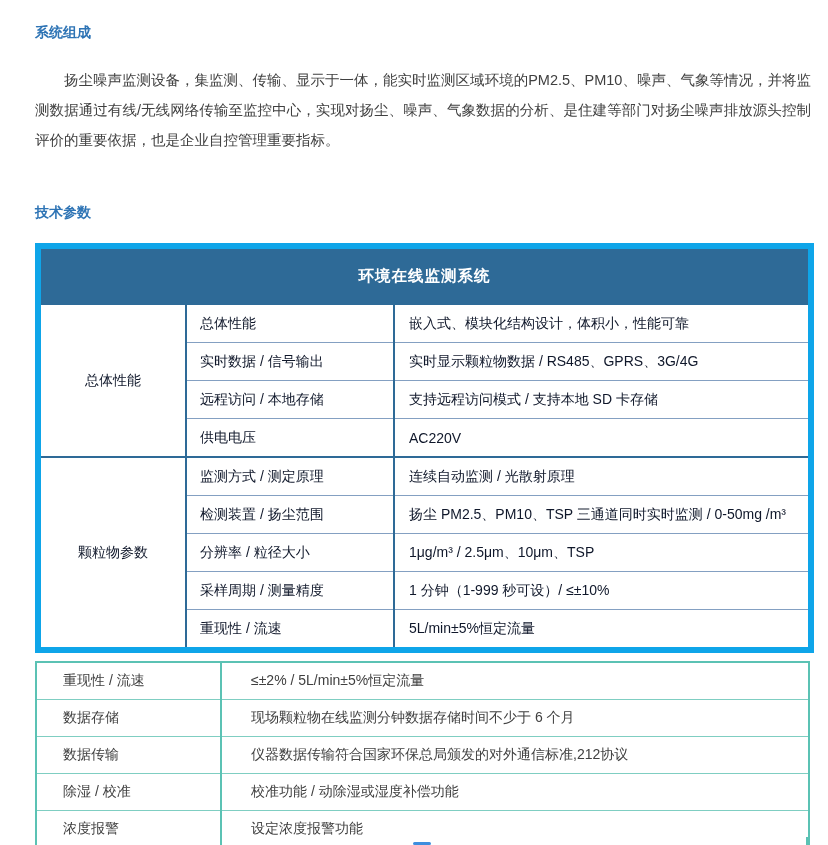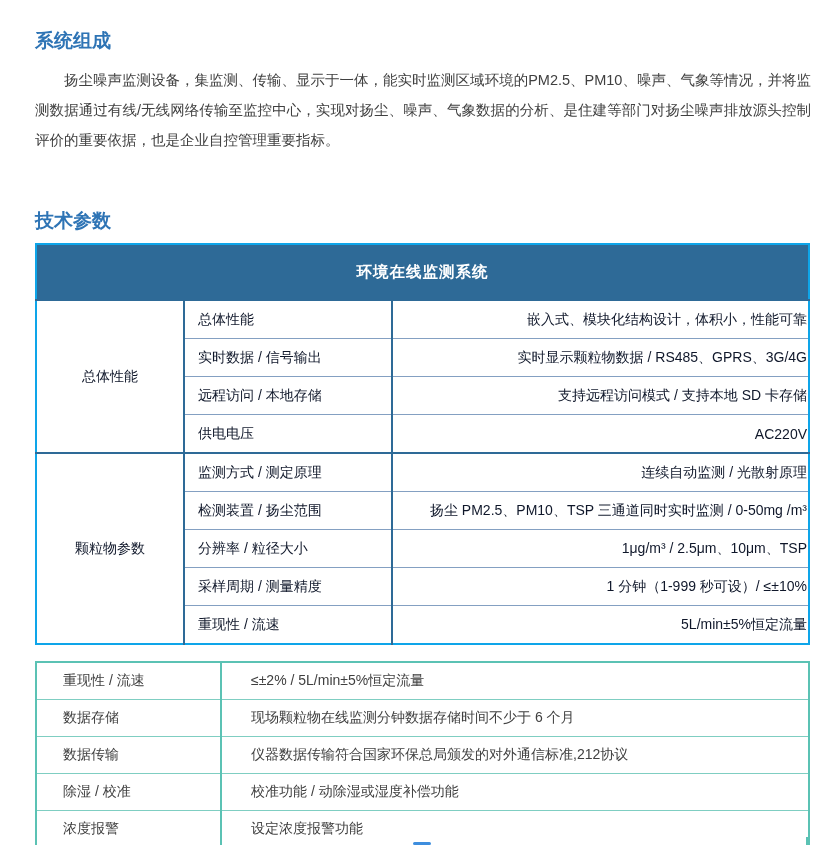--- a/index.html
+++ b/index.html
@@ -13,21 +13,21 @@
     position: relative;
     overflow: hidden;
     font-family: "Liberation Sans", sans-serif;
     color: #404040;
   }
 
   
   .section-heading {
     position: absolute;
     left: 35px;
-    font-size: 19px;
+    font-size: 14px;
     font-weight: bold;
     color: #2E74B5;
     white-space: nowrap;
   }
   #heading-system { top: 12px; }
   #heading-params { top: 192px; }
 
   
   .intro-paragraph {
     position: absolute;
@@ -44,21 +44,21 @@
   
   .spec-table-wrap {
     position: absolute;
     top: 243px;
     left: 35px;
   }
   table.spec {
     border-collapse: collapse;
     table-layout: fixed;
     width: 773px;
-    border: 2px solid #0ea5e9;
+    border: 6px solid #0ea5e9;
   }
   table.spec col.c1 { width: 148px; }
   table.spec col.c2 { width: 208px; }
   table.spec col.c3 { width: 417px; }
   table.spec th.table-title {
     background: #2E6A97;
     color: #ffffff;
     height: 52px;
     font-size: 15.5px;
     font-weight: bold;
@@ -77,21 +77,20 @@
     text-align: center;
     border-right: 2px solid #2E6A97;
     border-top: 2px solid #2E6A97;
   }
   table.spec td.label-cell {
     padding-left: 13px;
     border-right: 2px solid #2E6A97;
   }
   table.spec td.value-cell {
     padding-left: 14px;
-    text-align: right;
   }
   table.spec tr.group-start td { border-top: 2px solid #2E6A97; }
 
   
   .feature-table-wrap {
     position: absolute;
     top: 661px;
     left: 35px;
   }
   table.feat {

